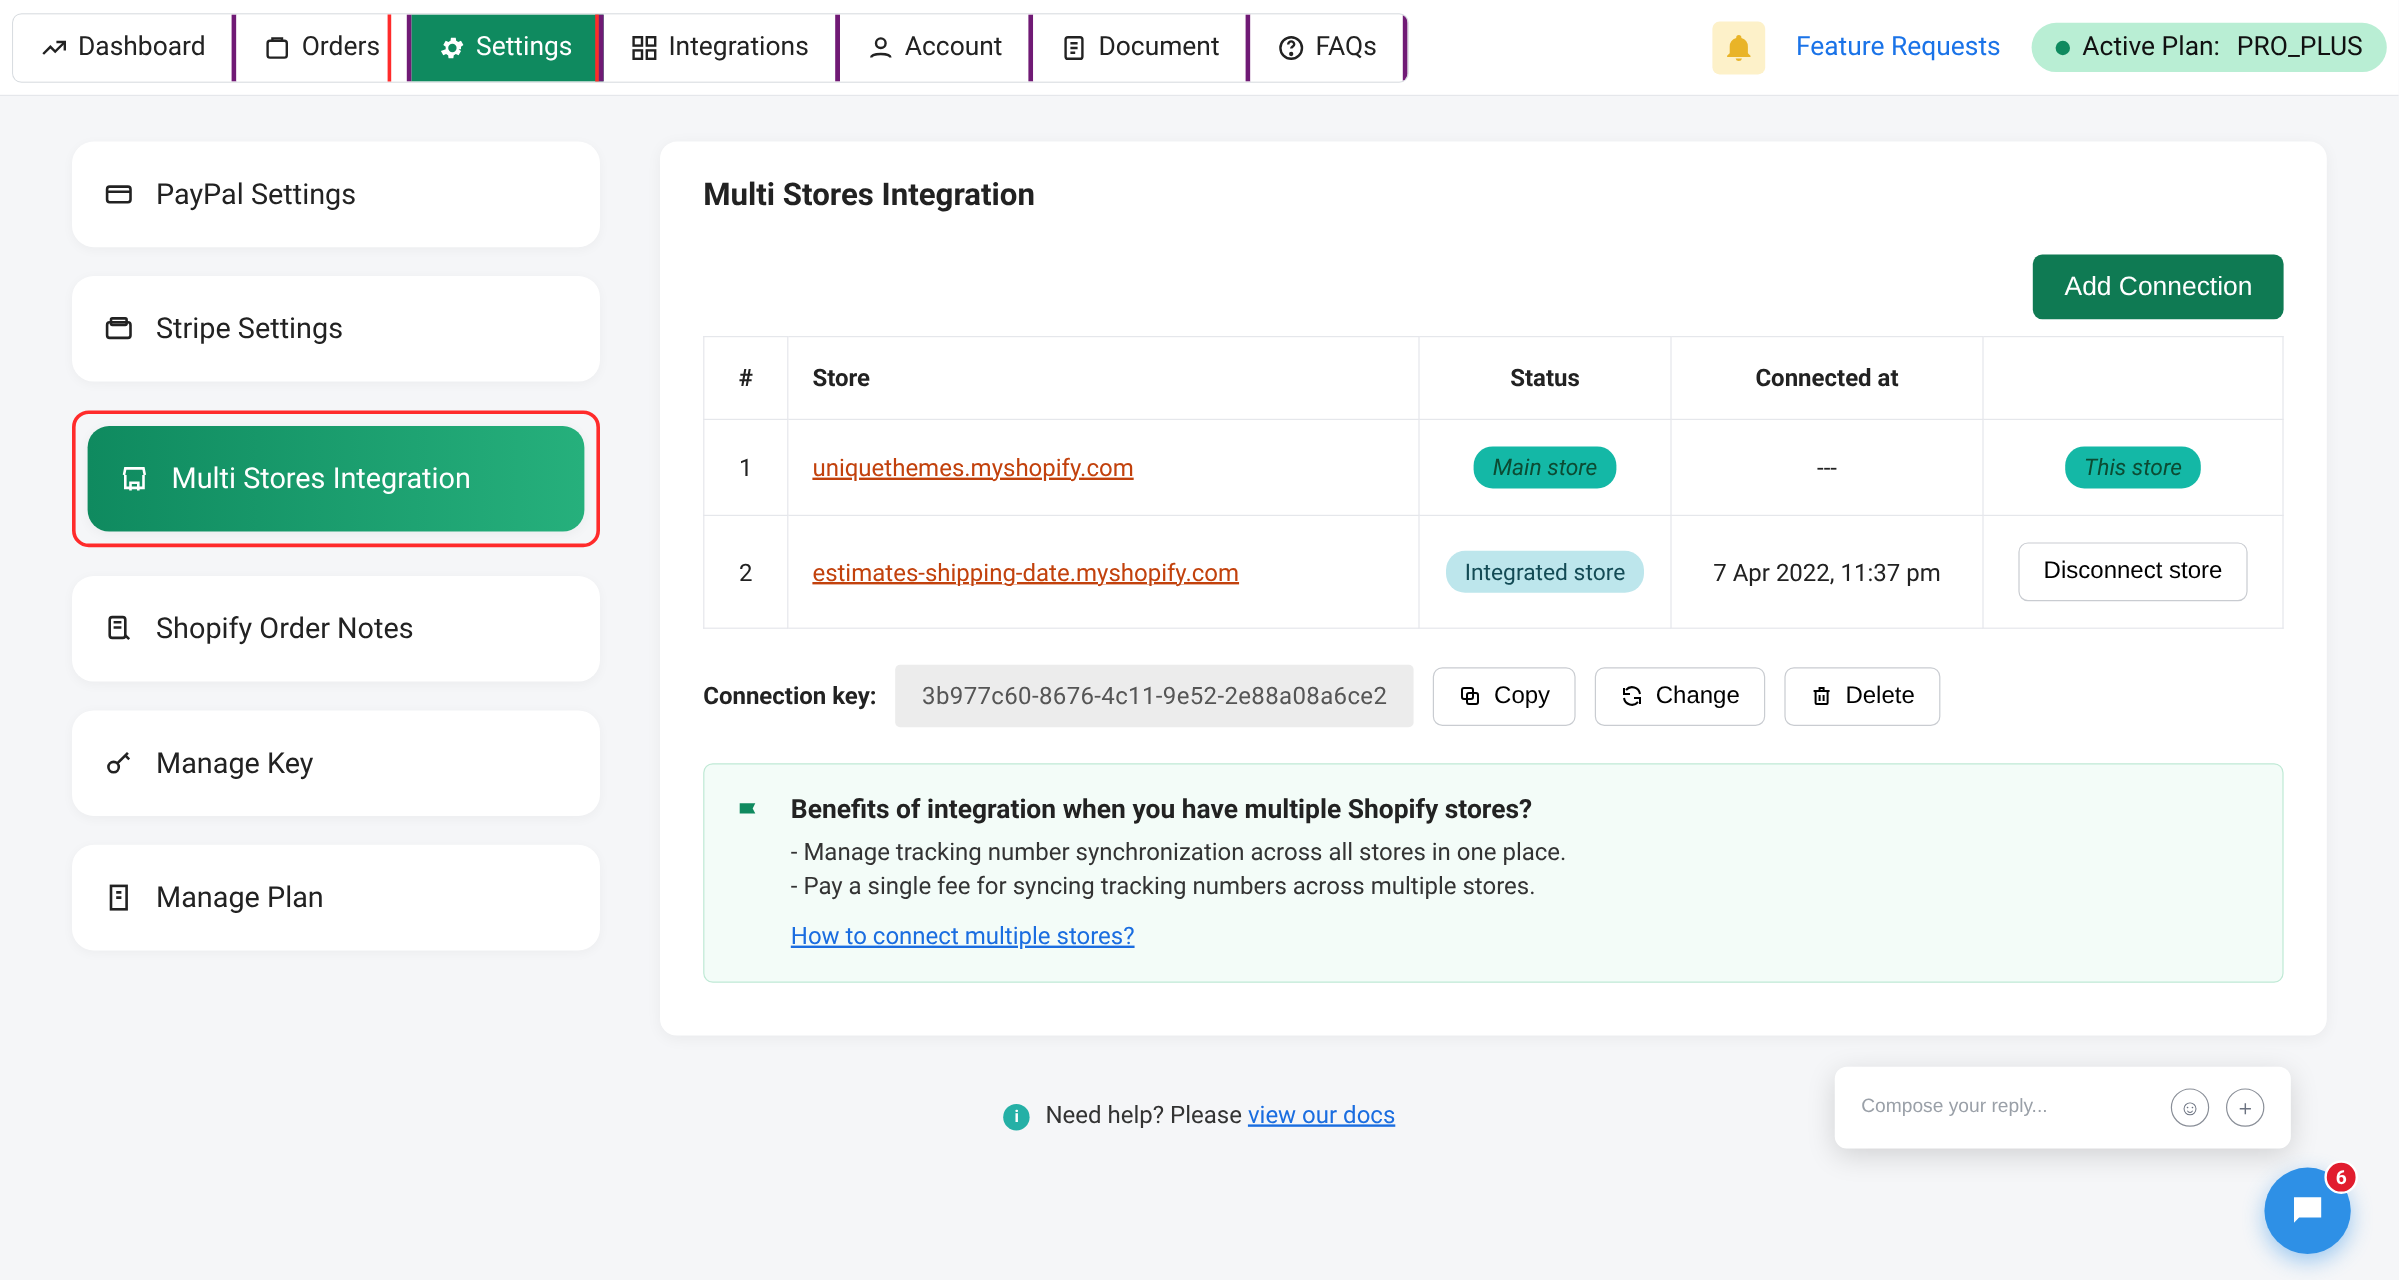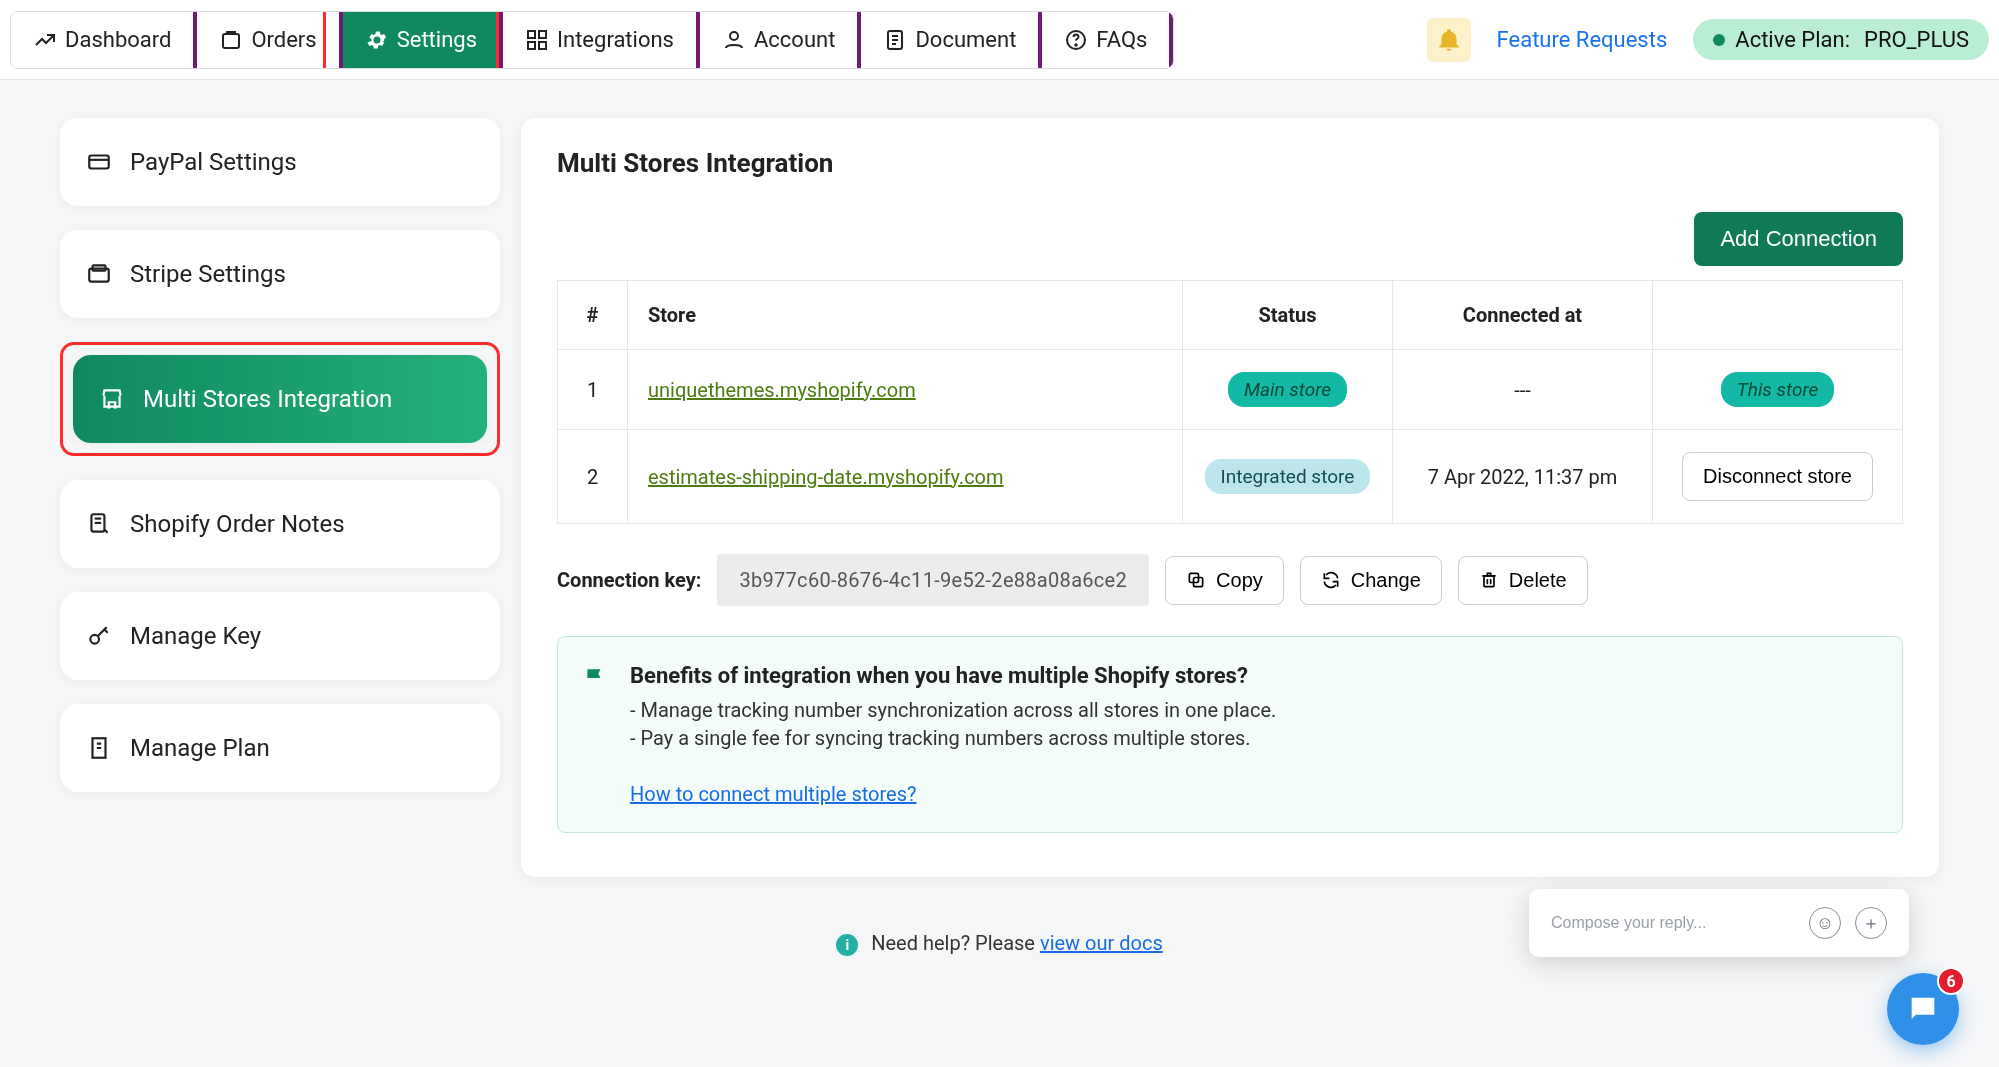--- a/index.html
+++ b/index.html
@@ -49,21 +49,21 @@
     width: 44px; height: 44px; background:#fdf1c9; border-radius:6px;
     display:flex; align-items:center; justify-content:center;
   }
   .feature-link { color:#1a73e8; font-size:22px; cursor:pointer; }
   .plan-pill {
     background:#b9eed4; color:#111; padding:8px 20px; border-radius: 22px;
     font-size:22px; display:flex; align-items:center; gap:10px;
   }
   .plan-dot { width:12px; height:12px; border-radius:50%; background:#0f8a5f; display:inline-block;}
   
-  .page { display:flex; padding: 38px 60px 30px 60px; gap: 21px; }
+  .page { display:flex; padding: 38px 60px 30px 60px; gap: 50px; }
   .sidebar { width: 440px; display:flex; flex-direction:column; gap: 24px; }
   .side-card {
     background:#fff; border-radius: 18px; padding: 30px 26px; display:flex; align-items:center;
     gap:18px; font-size:24px; box-shadow: 0 2px 10px rgba(0,0,0,0.04);
     cursor:pointer;
   }
   .side-card.active {
     background: linear-gradient(90deg,#0f8a5f,#26b07c);
     color:#fff;
   }
@@ -80,42 +80,42 @@
   .btn-primary {
     background:#0f7a53; color:#fff; border:none; padding:14px 26px; border-radius:8px;
     font-size:22px; cursor:pointer;
   }
   table.stores { width:100%; border-collapse: collapse; font-size:20px; }
   table.stores th, table.stores td {
     border:1px solid #e5e7eb; padding: 22px 20px; text-align:left; vertical-align:middle;
   }
   table.stores th { font-weight:700; font-size:20px; }
   table.stores th.center, table.stores td.center { text-align:center; }
-  .store-link { color:#4d7c0f; }
+  .store-link { color:#c2410c; }
   .badge { padding:6px 16px; border-radius:16px; font-size:19px; display:inline-block;}
   .badge-green { background:#14b8a6; color:#0c4b33;font-style:italic;}
   .badge-blue { background:#bde6ec; color:#134b55;}
   .btn-outline {
     background:#fff; border:1px solid #c9ccd1; border-radius:8px; padding:12px 20px;
     font-size:20px; cursor:pointer; display:inline-flex; align-items:center; gap:10px;
   }
   .conn-row { display:flex; align-items:center; gap:16px; margin-top:30px; flex-wrap:wrap;}
   .conn-label { font-size:20px; font-weight:700; }
   .conn-value {
     background:#ececec; padding:14px 22px; border-radius:4px; font-size:20px; color:#555;
     letter-spacing: .3px;
   }
   .info-box {
     margin-top:30px; border:1px solid #bfe9d5; background:#f3fcf8; border-radius:8px;
     padding: 26px 28px 26px 24px; display:flex; gap:22px;
   }
   .info-box .flag { color:#0f8a5f; flex:none; margin-top:2px;}
   .info-box h3 { font-size:22px; font-weight:700; margin-bottom:10px;}
   .info-box p { font-size:20px; color:#333; margin:4px 0;}
-  .info-box a { color:#1a6de0; font-size:20px; display:inline-block; margin-top:28px;}
+  .info-box a { color:#1a6de0; font-size:20px; display:inline-block; margin-top:14px;}
   
   .help-footer { text-align:center; margin-top: 24px; font-size:20px; color:#333;}
   .help-footer .info-icon {
     display:inline-flex; width:22px; height:22px; border-radius:50%; background:#25b0a6;
     color:#fff; align-items:center; justify-content:center; font-size:14px; font-weight:700;
     margin-right:8px; vertical-align:middle;
   }
   .help-footer a { color:#1a6de0;text-decoration:underline; }
   
   .reply-widget {

